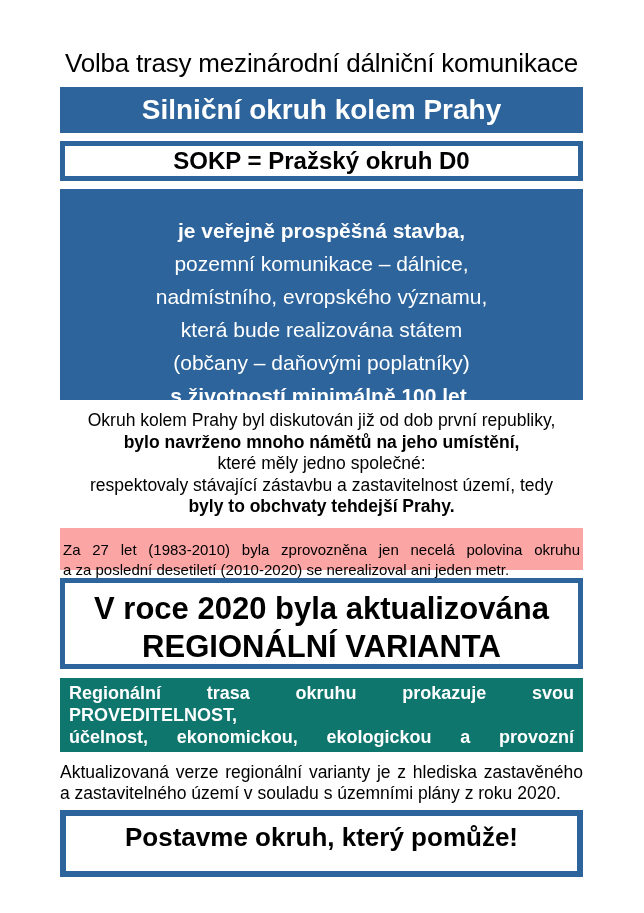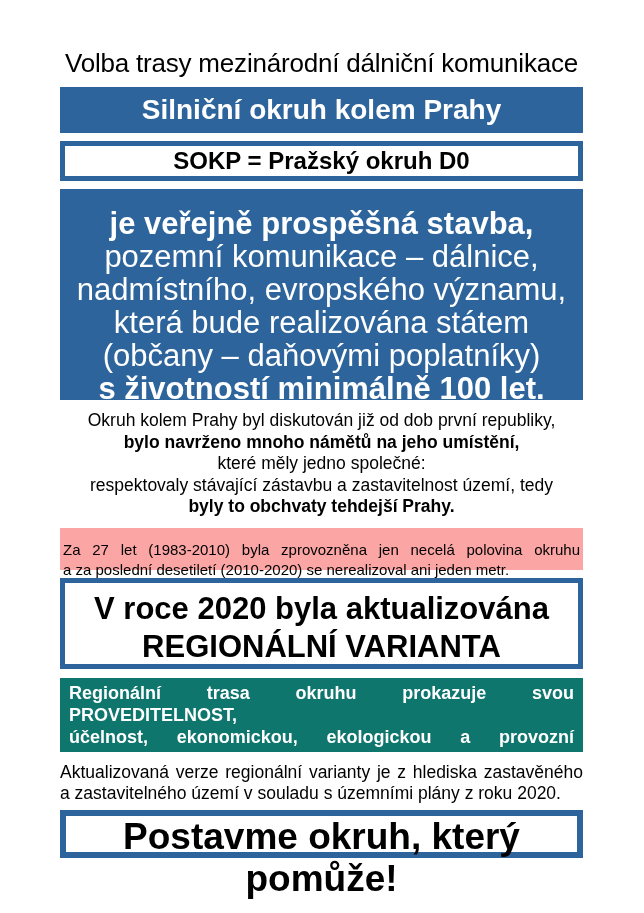--- a/index.html
+++ b/index.html
@@ -41,22 +41,22 @@
     font-size:24px;
     line-height:29px;
     text-align:center;
   }
 
   .benefit-box {
     top:189px; height:211px;
     background:#2d649b;
     color:#ffffff;
     text-align:center;
-    padding-top:18px;
-    font-size:31px;
+    padding-top:25px;
+    font-size:21px;
   }
   .benefit-box .line { line-height:33px; }
   .bold { font-weight:bold; }
 
   .history {
     top:410px;
     font-size:17.5px;
     text-align:center;
   }
   .history .line { line-height:21.5px; white-space:nowrap; }
@@ -90,26 +90,26 @@
   }
   .advantages-box .line { line-height:22px; }
 
   .conclusion {
     top:762px;
     font-size:17.5px;
   }
   .conclusion .line { line-height:21px; }
 
   .cta-box {
-    top:810px; height:48px;
+    top:810px; height:67px;
     background:#ffffff;
     border:6px solid #2d649b;
     text-align:center;
     font-weight:bold;
-    font-size:37px;
+    font-size:26px;
     line-height:42px;
   }
 
   .jl { text-align:justify; text-align-last:justify; }
   .ll { text-align:left; }
 </style>
 </head>
 <body>
 
 <div class="content">

